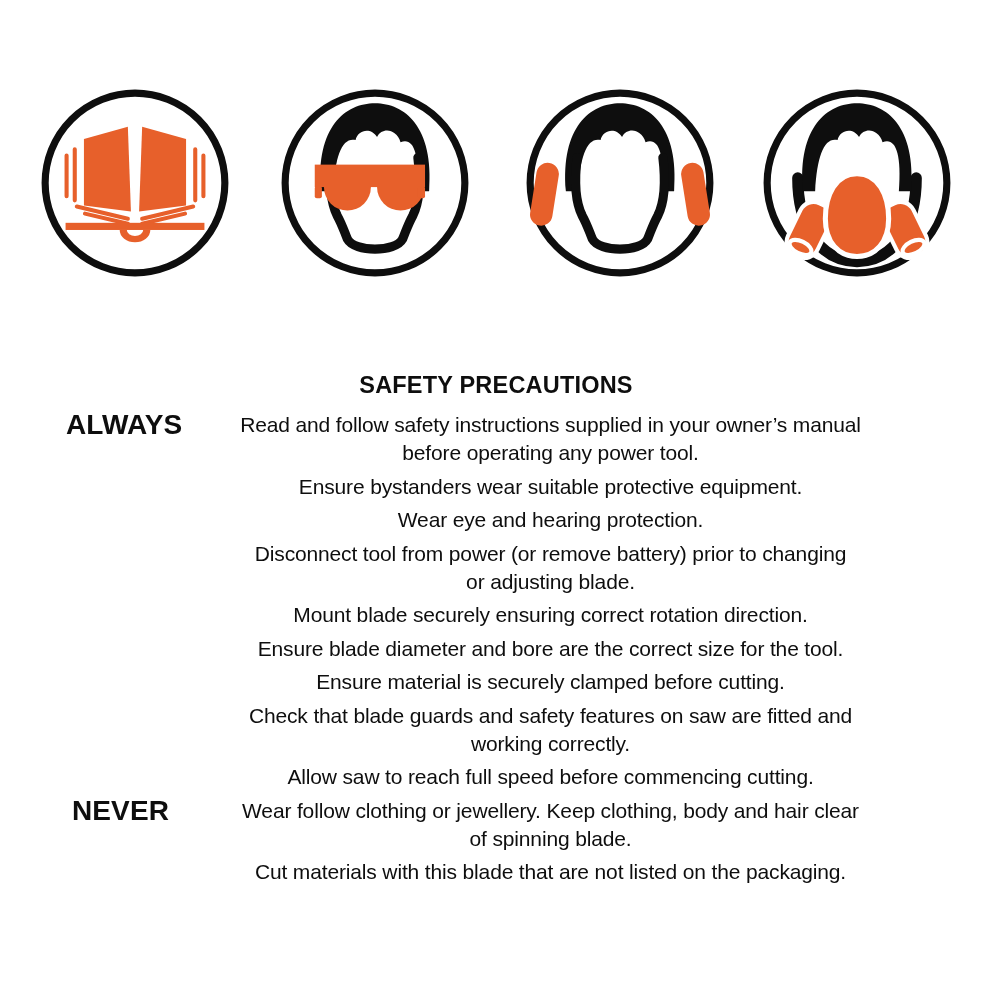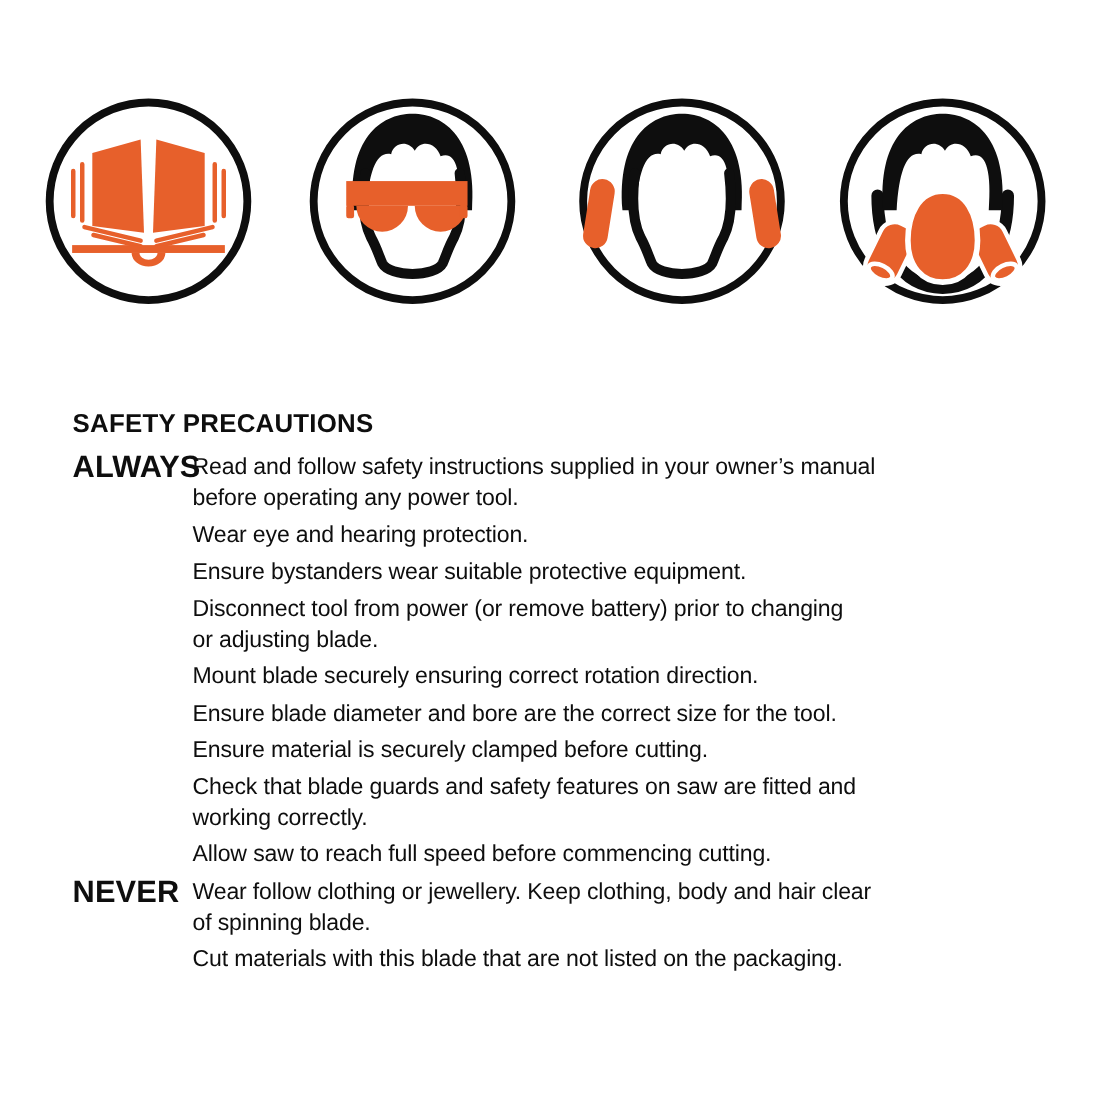--- a/index.html
+++ b/index.html
@@ -27,21 +27,21 @@
   
   .fo{fill:var(--orange);}
   .fk{fill:var(--ink);}
   .fw{fill:#fff;}
   .nf{fill:none;}
   .sk{stroke:var(--ink);}
   .so{stroke:var(--orange);}
   .sw{stroke:#fff;}
 
   .content{
-    position:absolute;left:66px;top:371px;width:860px;
+    position:absolute;left:66px;top:371px;width:860px;text-align:center;
   }
   .page-title{
     margin:0 0 12px 0;
     font-size:23.5px;
     font-weight:700;
     letter-spacing:0.2px;
     line-height:28px;
   }
   .section{
     display:grid;
@@ -123,22 +123,22 @@
   </div>
 
   <div class="content">
     <h1 class="page-title">SAFETY PRECAUTIONS</h1>
 
     <div class="section">
       <div class="section-label">ALWAYS</div>
       <div class="items">
         <p>Read and follow safety instructions supplied in your owner’s manual
 before operating any power tool.</p>
+        <p>Ensure bystanders wear suitable protective equipment.</p>
         <p>Wear eye and hearing protection.</p>
-        <p>Ensure bystanders wear suitable protective equipment.</p>
         <p>Disconnect tool from power (or remove battery) prior to changing
 or adjusting blade.</p>
         <p>Mount blade securely ensuring correct rotation direction.</p>
         <p>Ensure blade diameter and bore are the correct size for the tool.</p>
         <p>Ensure material is securely clamped before cutting.</p>
         <p>Check that blade guards and safety features on saw are fitted and
 working correctly.</p>
         <p>Allow saw to reach full speed before commencing cutting.</p>
       </div>
     </div>

